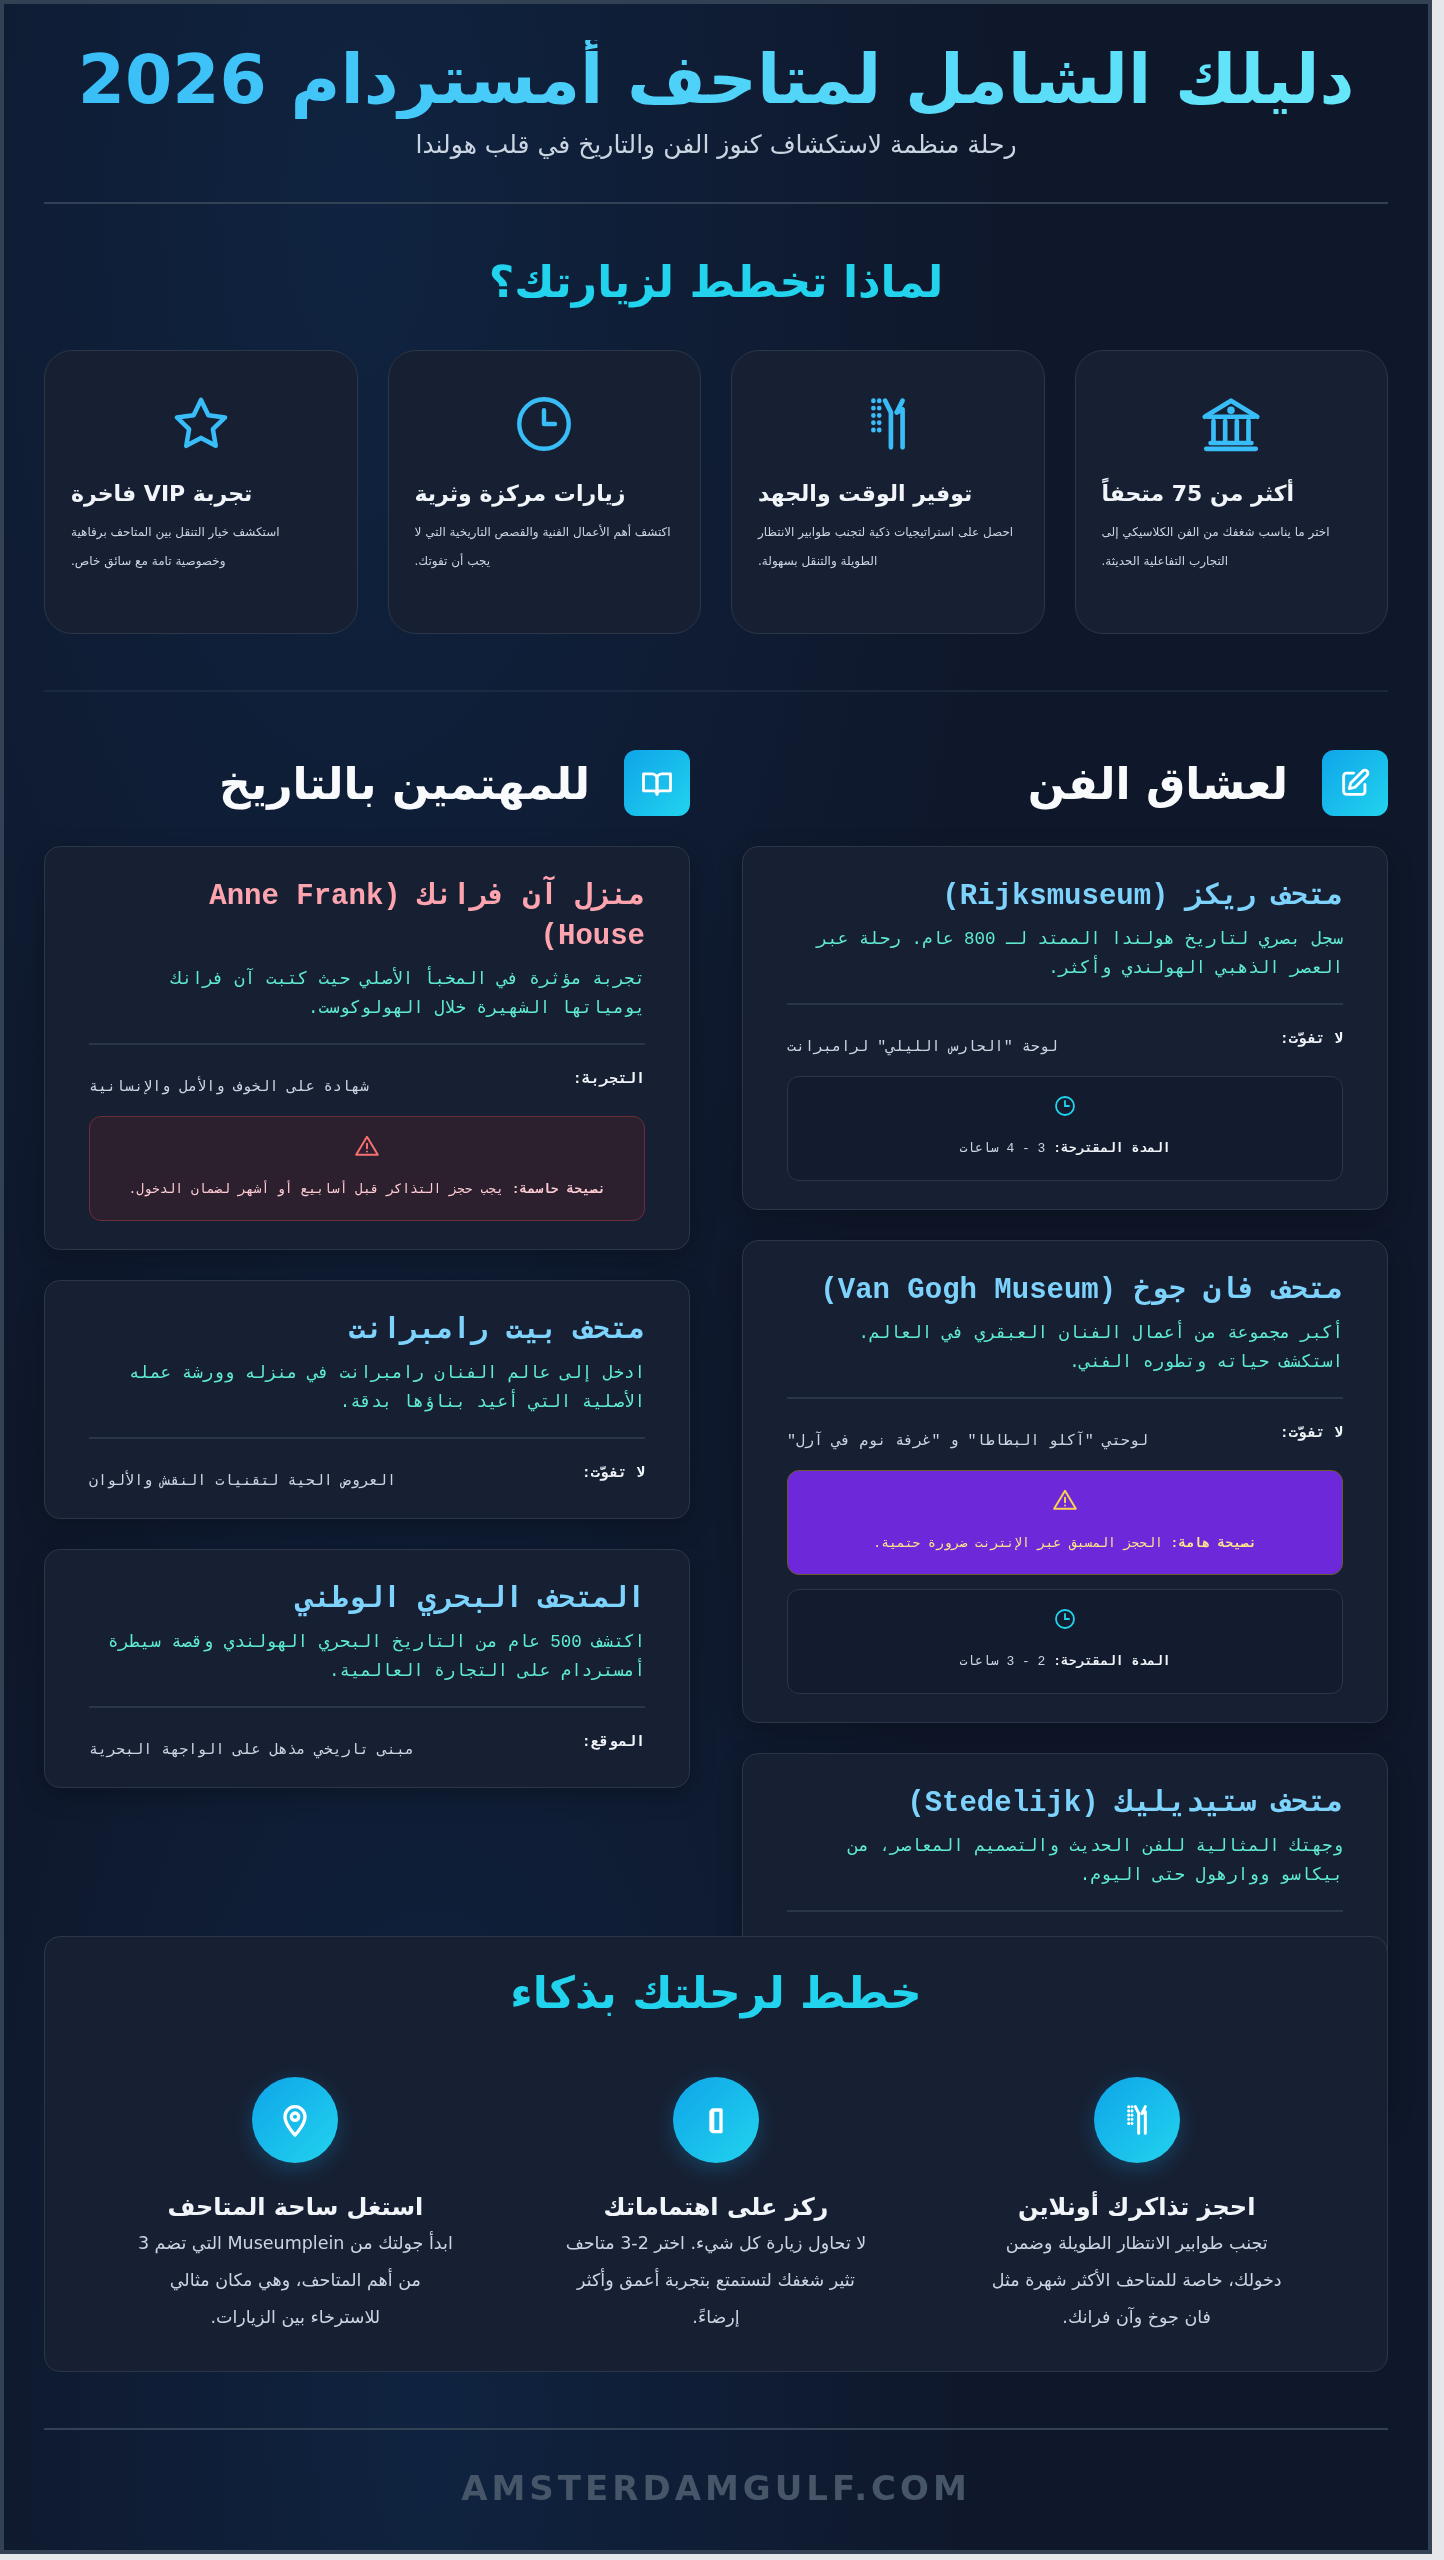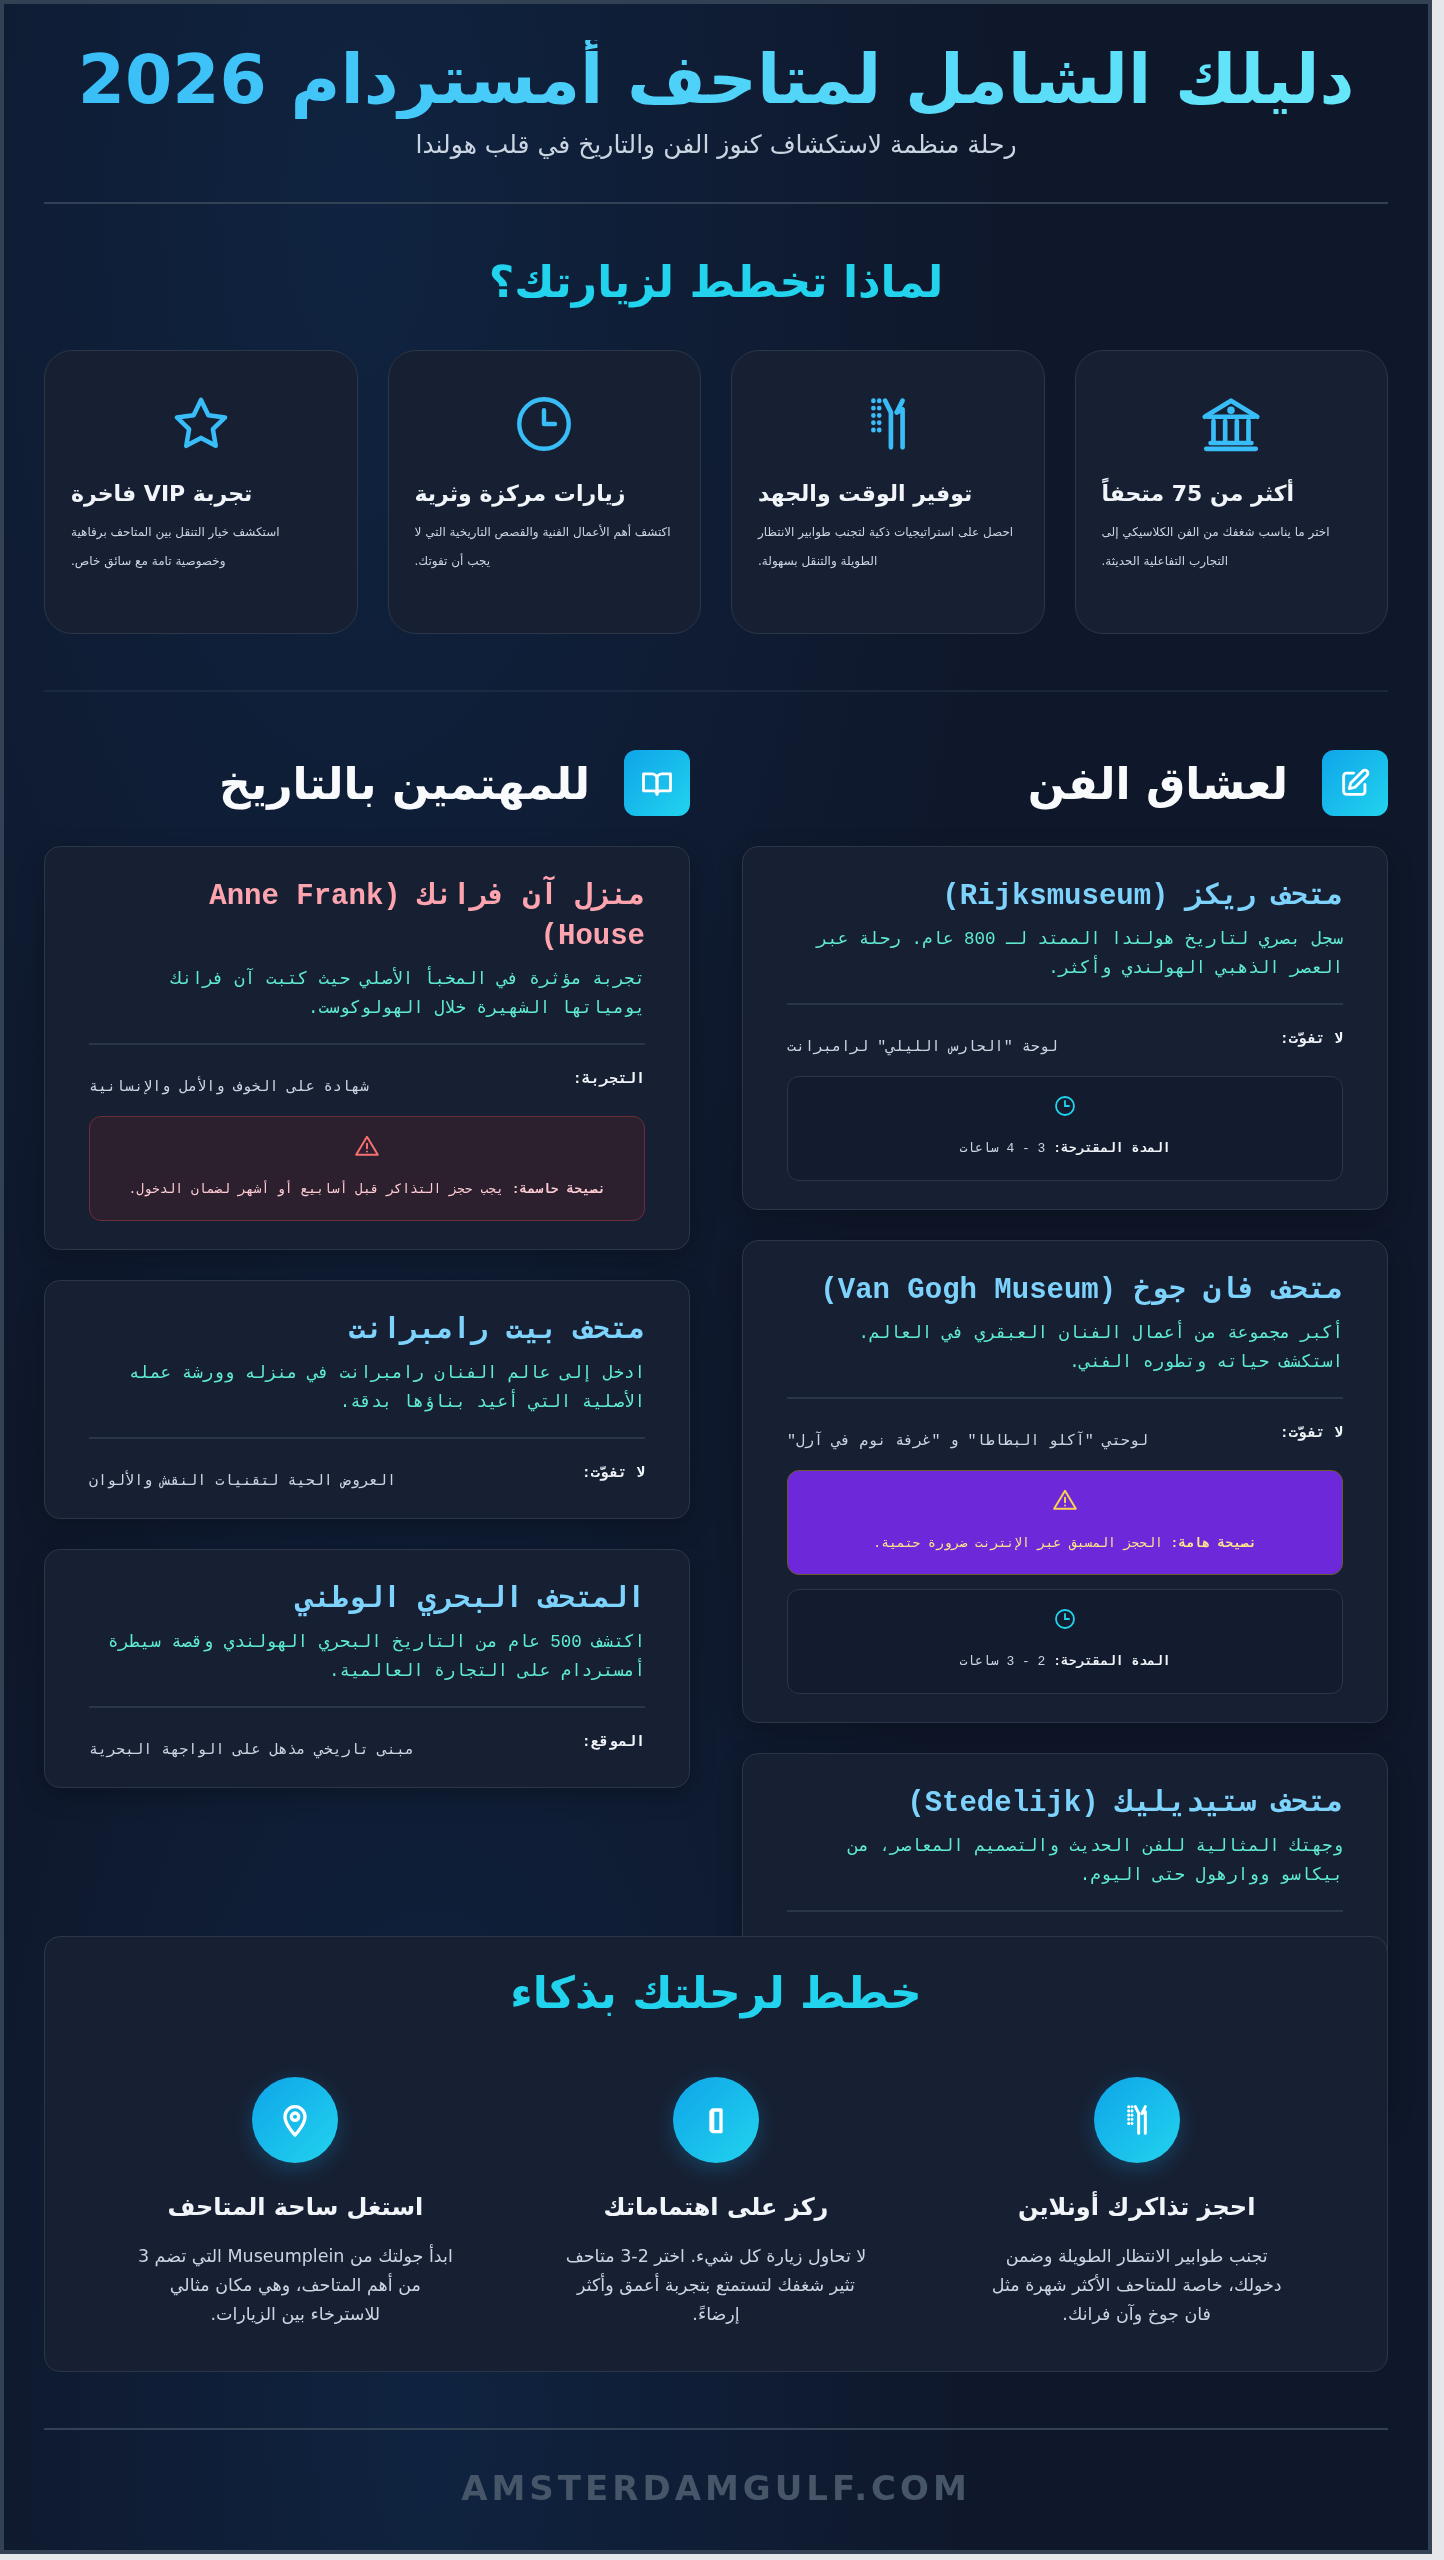--- a/index.html
+++ b/index.html
@@ -101,21 +101,21 @@
   .plan .section-title { top: 30px; }
   .steps { position: absolute; top: 140px; left: 60px; right: 60px; display: flex; gap: 40px; }
   .step { flex: 1; text-align: center; }
   .step .circ {
     width: 86px; height: 86px; border-radius: 50%; margin: 0 auto;
     background: linear-gradient(135deg, #0ea5e9, #22d3ee);
     display: flex; align-items: center; justify-content: center;
     box-shadow: 0 6px 20px rgba(14,165,233,0.25);
   }
   .step h4 { font-size: 24px; font-weight: bold; color: #f1f5f9; margin-top: 30px; }
-  .step p { font-size: 17.5px; color: #cbd5e1; line-height: 29px; margin-top: 21px; padding: 0 30px; }
+  .step p { font-size: 17.5px; color: #cbd5e1; line-height: 37px; margin-top: 4px; padding: 0 30px; }
 
   .footer {
     position: absolute; top: 2464px; left: 0; right: 0; text-align: center;
     font-size: 34px; font-weight: bold; color: #475569; letter-spacing: 4px;
     direction: ltr;
   }
 </style>
 </head>
 <body>
 

